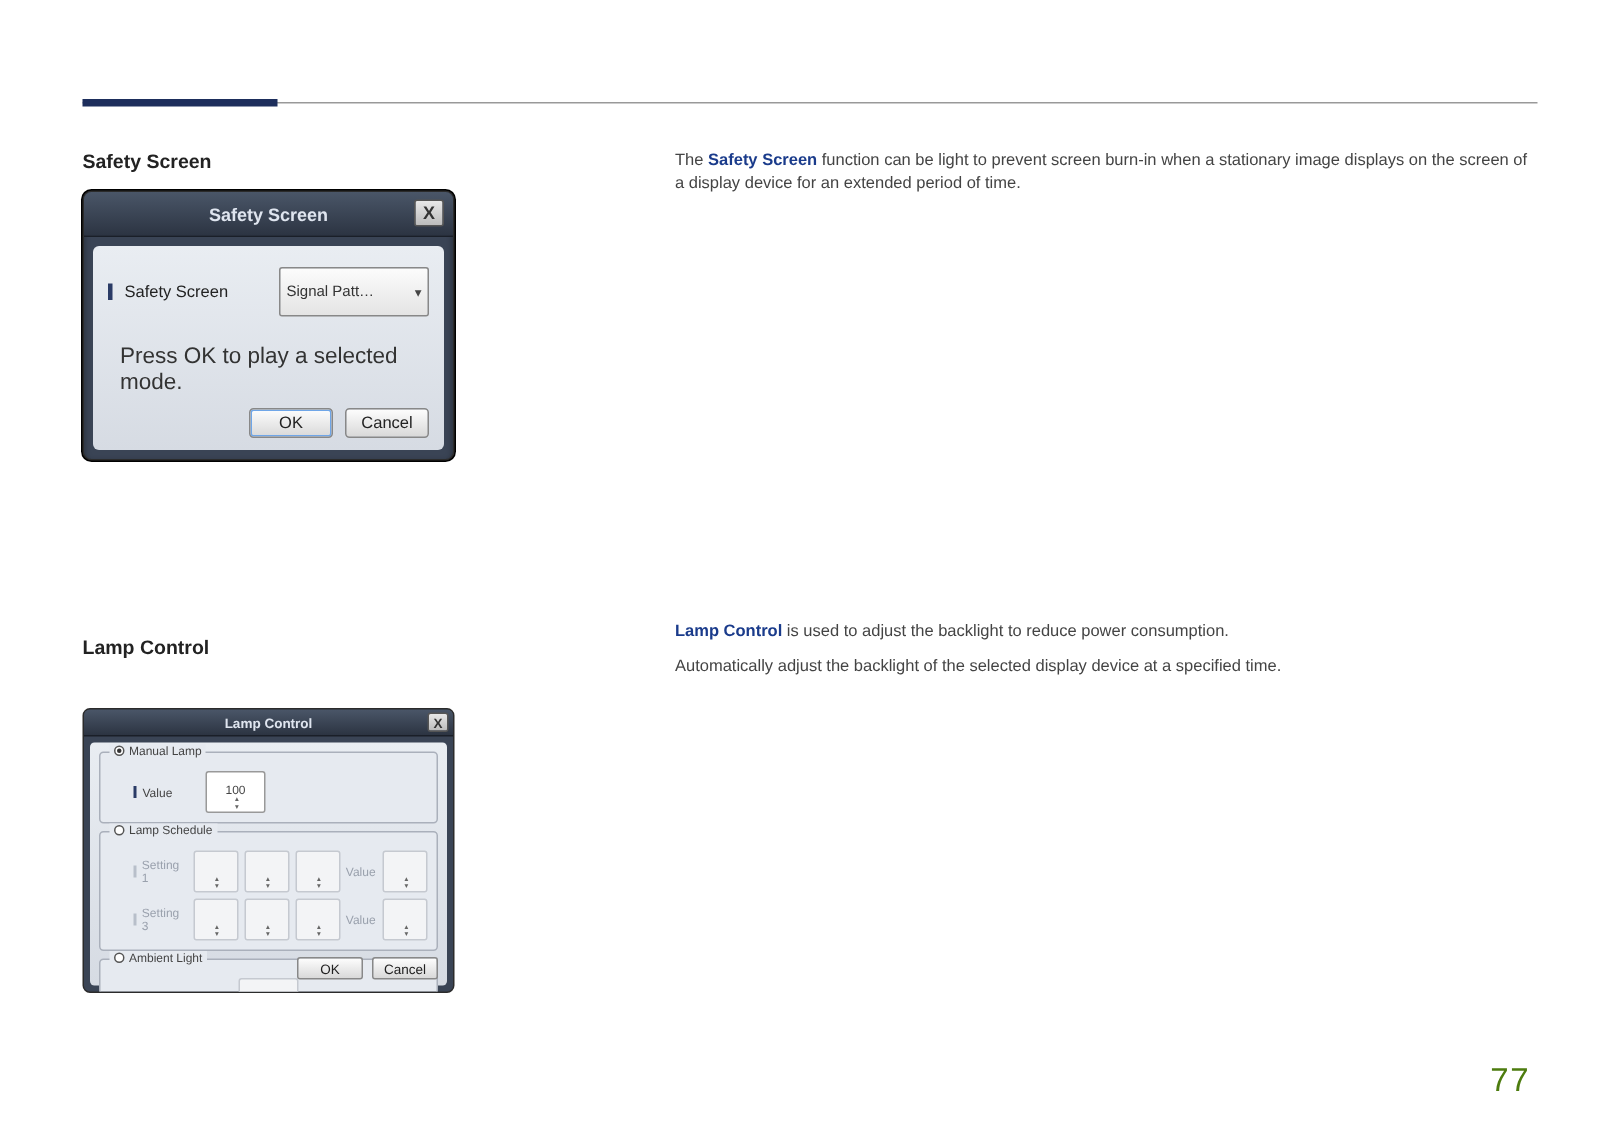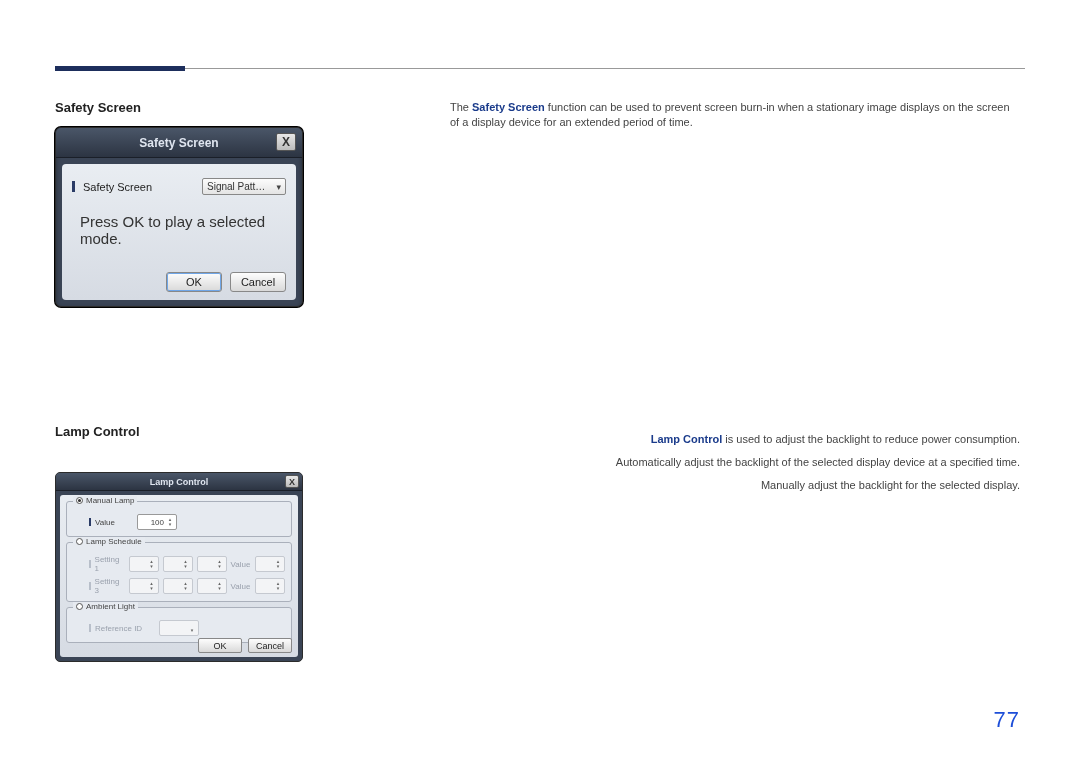--- a/index.html
+++ b/index.html
@@ -73,28 +73,27 @@
     border-radius: 4px;
     padding: 14px 10px 10px 10px;
     height: calc(100% - 42px);
     position: relative;
   }
   .ss-row { display:flex; align-items:center; gap:8px; margin-bottom: 18px; }
   .ss-marker { width:3px; height:11px; background:#2a3b66; }
   .ss-label { font-size:11px; color:#222; flex:0 0 95px; }
   .ss-dd {
     flex:1;
-    height:17px;
+    height:33px;
     background: linear-gradient(#fcfcfc,#e4e4e4);
     border:1px solid #888;
     border-radius:2px;
     font-size:10px;
     display:flex; align-items:center; justify-content:space-between;
     padding:0 4px;
-    margin-left:16px;
   }
   .ss-dd .caret { font-size:9px; color:#444; }
   .ss-hint { font-size:15px; color:#333; text-align:left; padding-left:8px;}
   .ss-buttons {
     position:absolute; right:10px; bottom:8px;
     display:flex; gap:8px;
   }
   .dlg-btn {
     min-width:56px; height:20px;
     background: linear-gradient(#fdfdfd,#d9d9d9);
@@ -154,58 +153,58 @@
     font-size:8px; color:#444;
     display:flex; align-items:center; gap:3px;
   }
   .lc-radio { width:7px; height:7px; border:1px solid #555; border-radius:50%; background:#fff; display:inline-block; }
   .lc-radio.checked::after { content:""; display:block; width:3px; height:3px; background:#333; border-radius:50%; margin:1px auto 0; }
   .lc-row { display:flex; align-items:center; gap:4px; font-size:8px; color:#444; margin-top:4px;margin-left:16px;}
   .lc-row.dim { color:#9aa1ad; }
   .lc-bar { width:2px; height:8px; background:#2a3b66; }
   .lc-bar.dim { background:#b8bfca; }
   .lc-spin {
-    height:16px; background:#fff; border:1px solid #999; border-radius:2px;
+    height:28px; background:#fff; border:1px solid #999; border-radius:2px;
     display:flex; align-items:center; justify-content:flex-end;
-    padding:0 2px; font-size:8px; min-width:30px;
+    padding:0 2px; font-size:8px; min-width:30px;flex-direction:column;
   }
   .lc-spin.dim { color:#bbb; border-color:#c5c9d0; background:#f3f4f6;}
   .lc-spin .sp { width:8px; height:10px; margin-left:2px; display:flex; flex-direction:column; }
   .lc-spin .sp span { flex:1; font-size:5px; line-height:5px; color:#666; text-align:center;}
   .lc-btns { position:absolute; right:6px; bottom:4px; display:flex; gap:6px;}
   .lc-btn {
     min-width:44px; height:15px;
     background: linear-gradient(#fdfdfd,#d9d9d9);
     border:1px solid #888; border-radius:2px;
     font-size:9px; color:#222;
     display:flex; align-items:center; justify-content:center;
     cursor:pointer;
   }
 
   
-  .lc-desc { position:absolute; left:450px; top:430px; right:60px; line-height:18px; color:#444; font-size:11px;text-align:right;}
+  .lc-desc { position:absolute; left:450px; top:412px; right:60px; line-height:18px; color:#444; font-size:11px;}
   .lc-desc p { margin-bottom:5px; }
   .lc-desc .blue { color:#1a3b8b; font-weight:bold;}
   .lc-desc .bold { font-weight:bold; color:#222;}
   .lc-desc ul { list-style:none; padding-left:18px;}
   .lc-desc li { position:relative; }
   .lc-desc li::before { content:"•"; position:absolute; left:-14px; top:0; color:#333;}
 
-  .page-num { position:absolute; right:60px; bottom:30px; font-size:22px; color:#1d4ed8; letter-spacing:1px;}
+  .page-num { position:absolute; right:60px; bottom:30px; font-size:22px; color:#4d7c0f; letter-spacing:1px;}
 </style>
 </head>
 <body>
 
 <div class="top-rule"></div>
 <div class="top-rule-thick"></div>
 
 <div class="section-title ss-title">Safety Screen</div>
 
 <div class="ss-desc">
-  <span>The </span><span class="bold-blue">Safety Screen</span><span> function can be used to prevent screen burn-in when a stationary image displays on the screen of a display device for an extended period of time.</span>
+  <span>The </span><span class="bold-blue">Safety Screen</span><span> function can be light to prevent screen burn-in when a stationary image displays on the screen of a display device for an extended period of time.</span>
 </div>
 
 <div class="ss-dialog">
   <div class="ss-titlebar">
     <span>Safety Screen</span>
     <div class="ss-close">
       <span>X</span>
     </div>
   </div>
   <div class="ss-body">
@@ -339,16 +338,15 @@
     <div class="lc-btns">
       <div class="lc-btn">OK</div>
       <div class="lc-btn">Cancel</div>
     </div>
   </div>
 </div>
 
 <div class="lc-desc">
   <p><span class="blue">Lamp Control</span><span> is used to adjust the backlight to reduce power consumption.</span></p>
   <p>Automatically adjust the backlight of the selected display device at a specified time.</p>
-  <p>Manually adjust the backlight for the selected display.</p>
 </div>
 
 <div class="page-num">77</div>
 
 </body></html>

